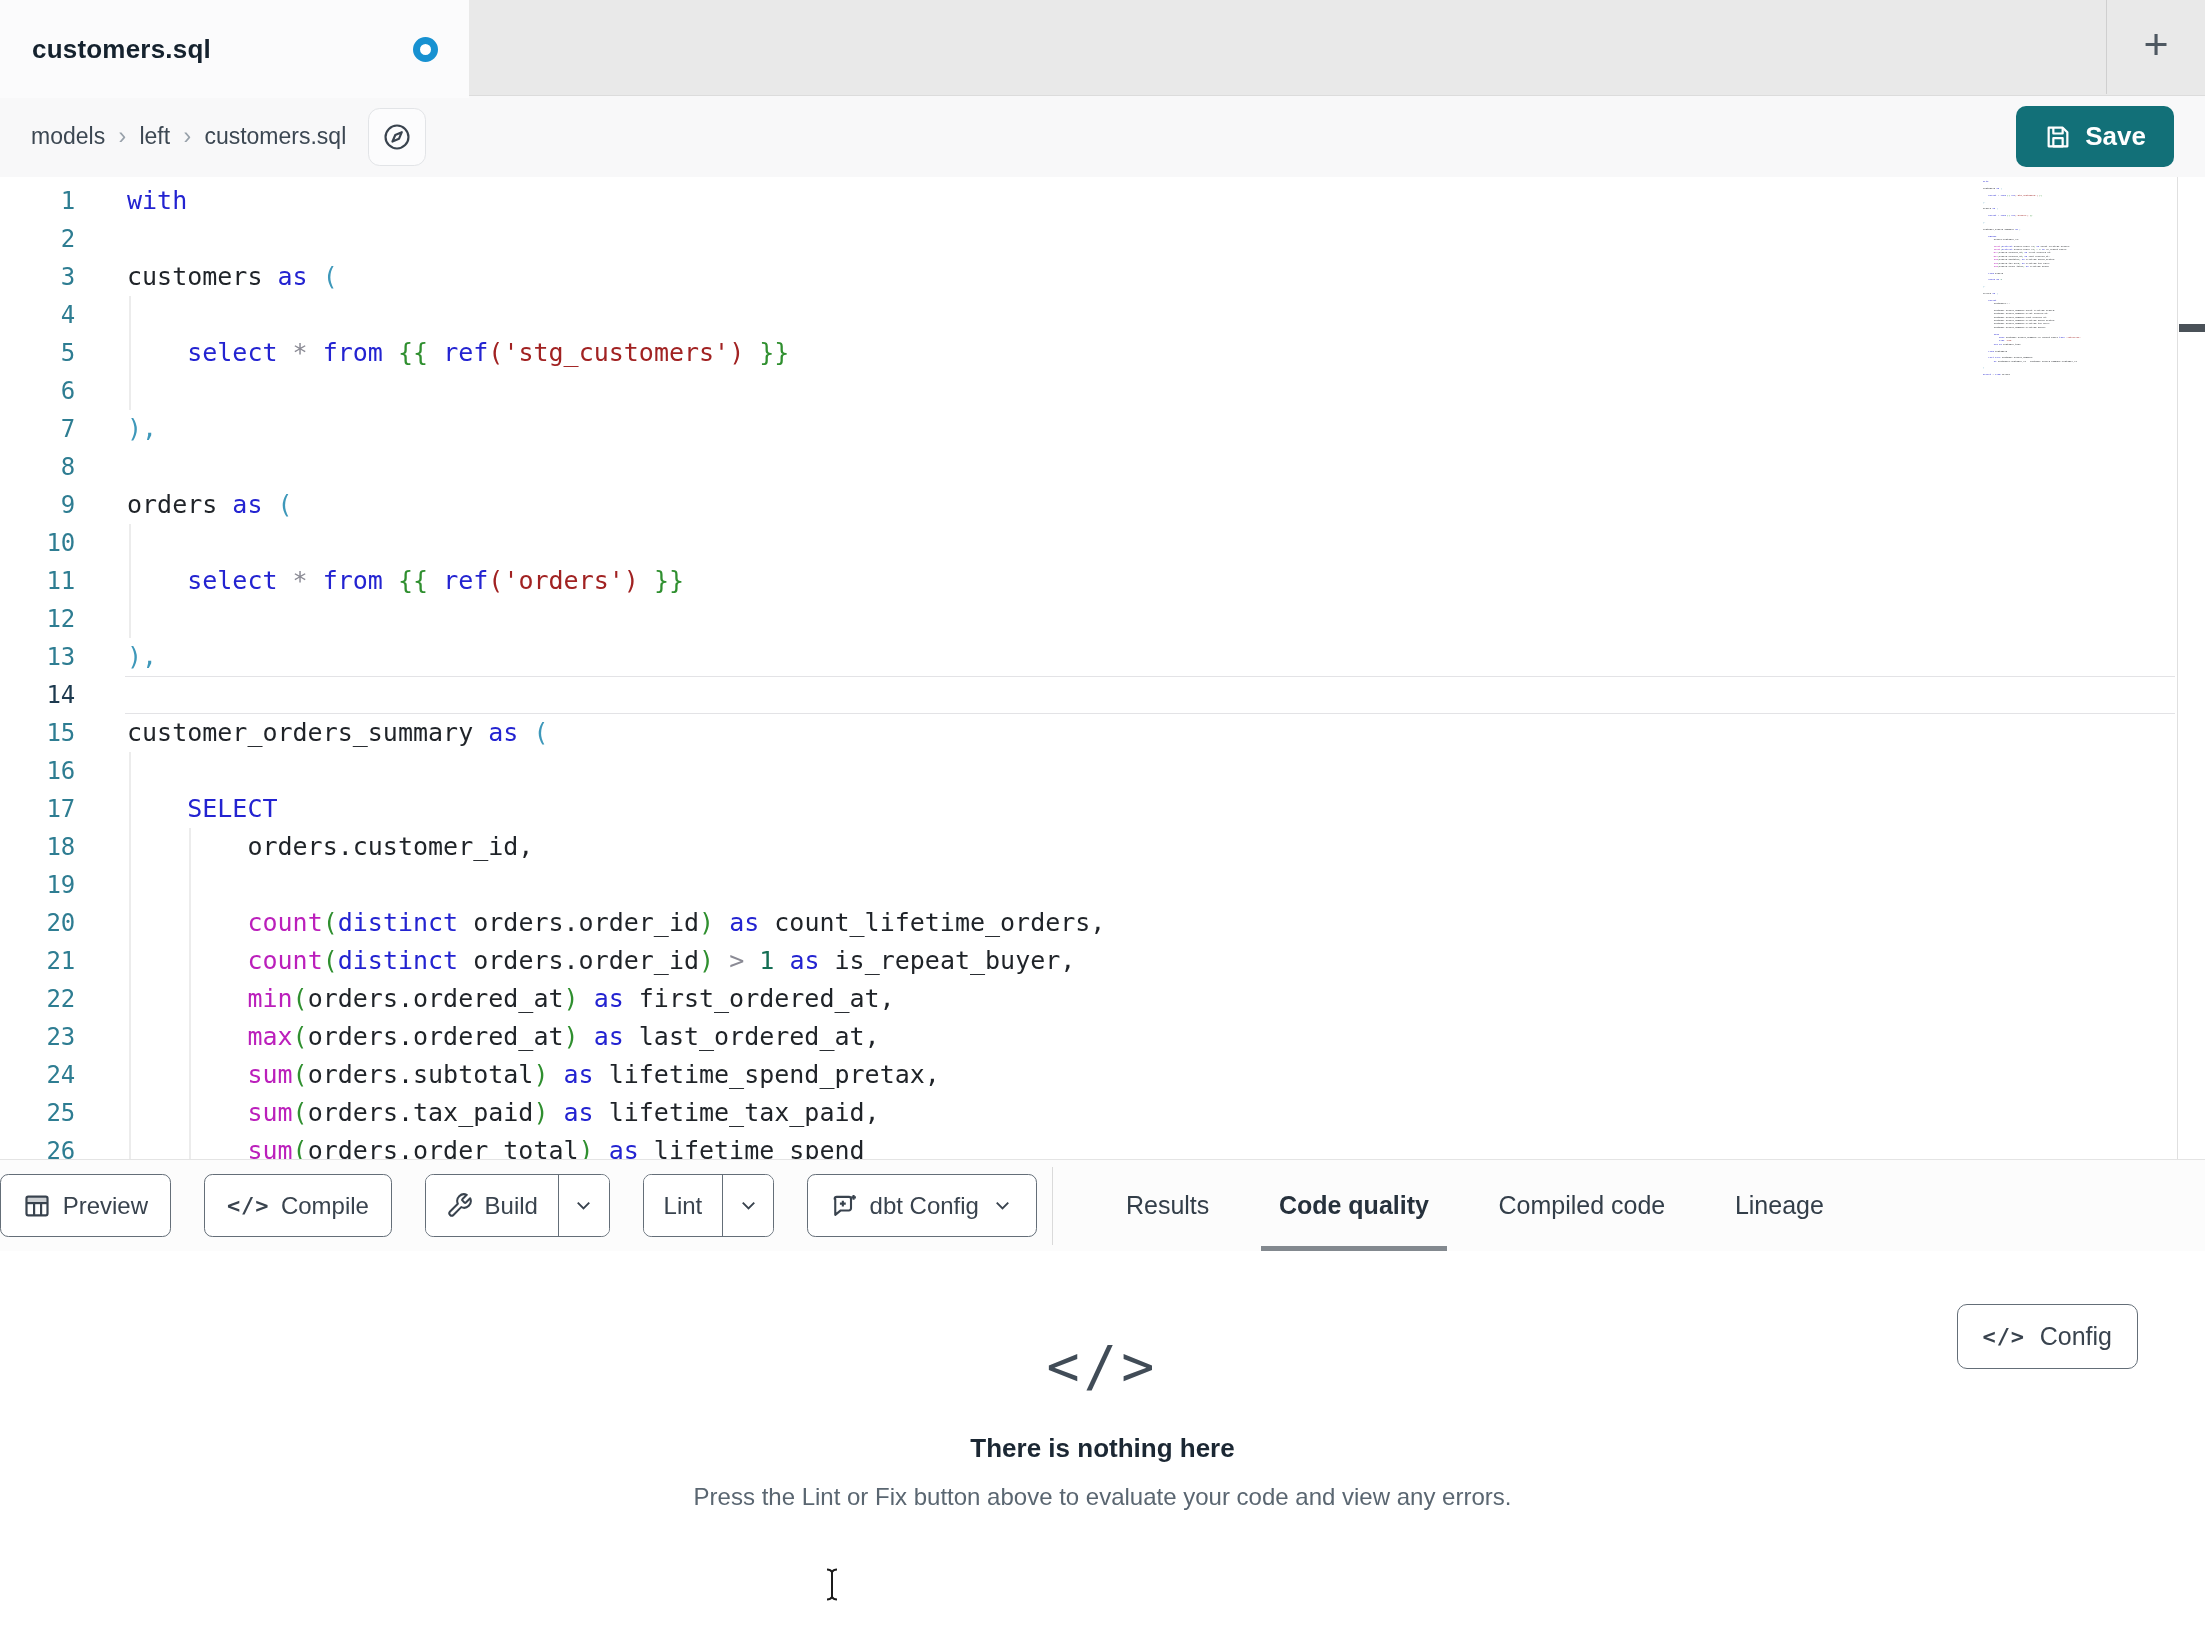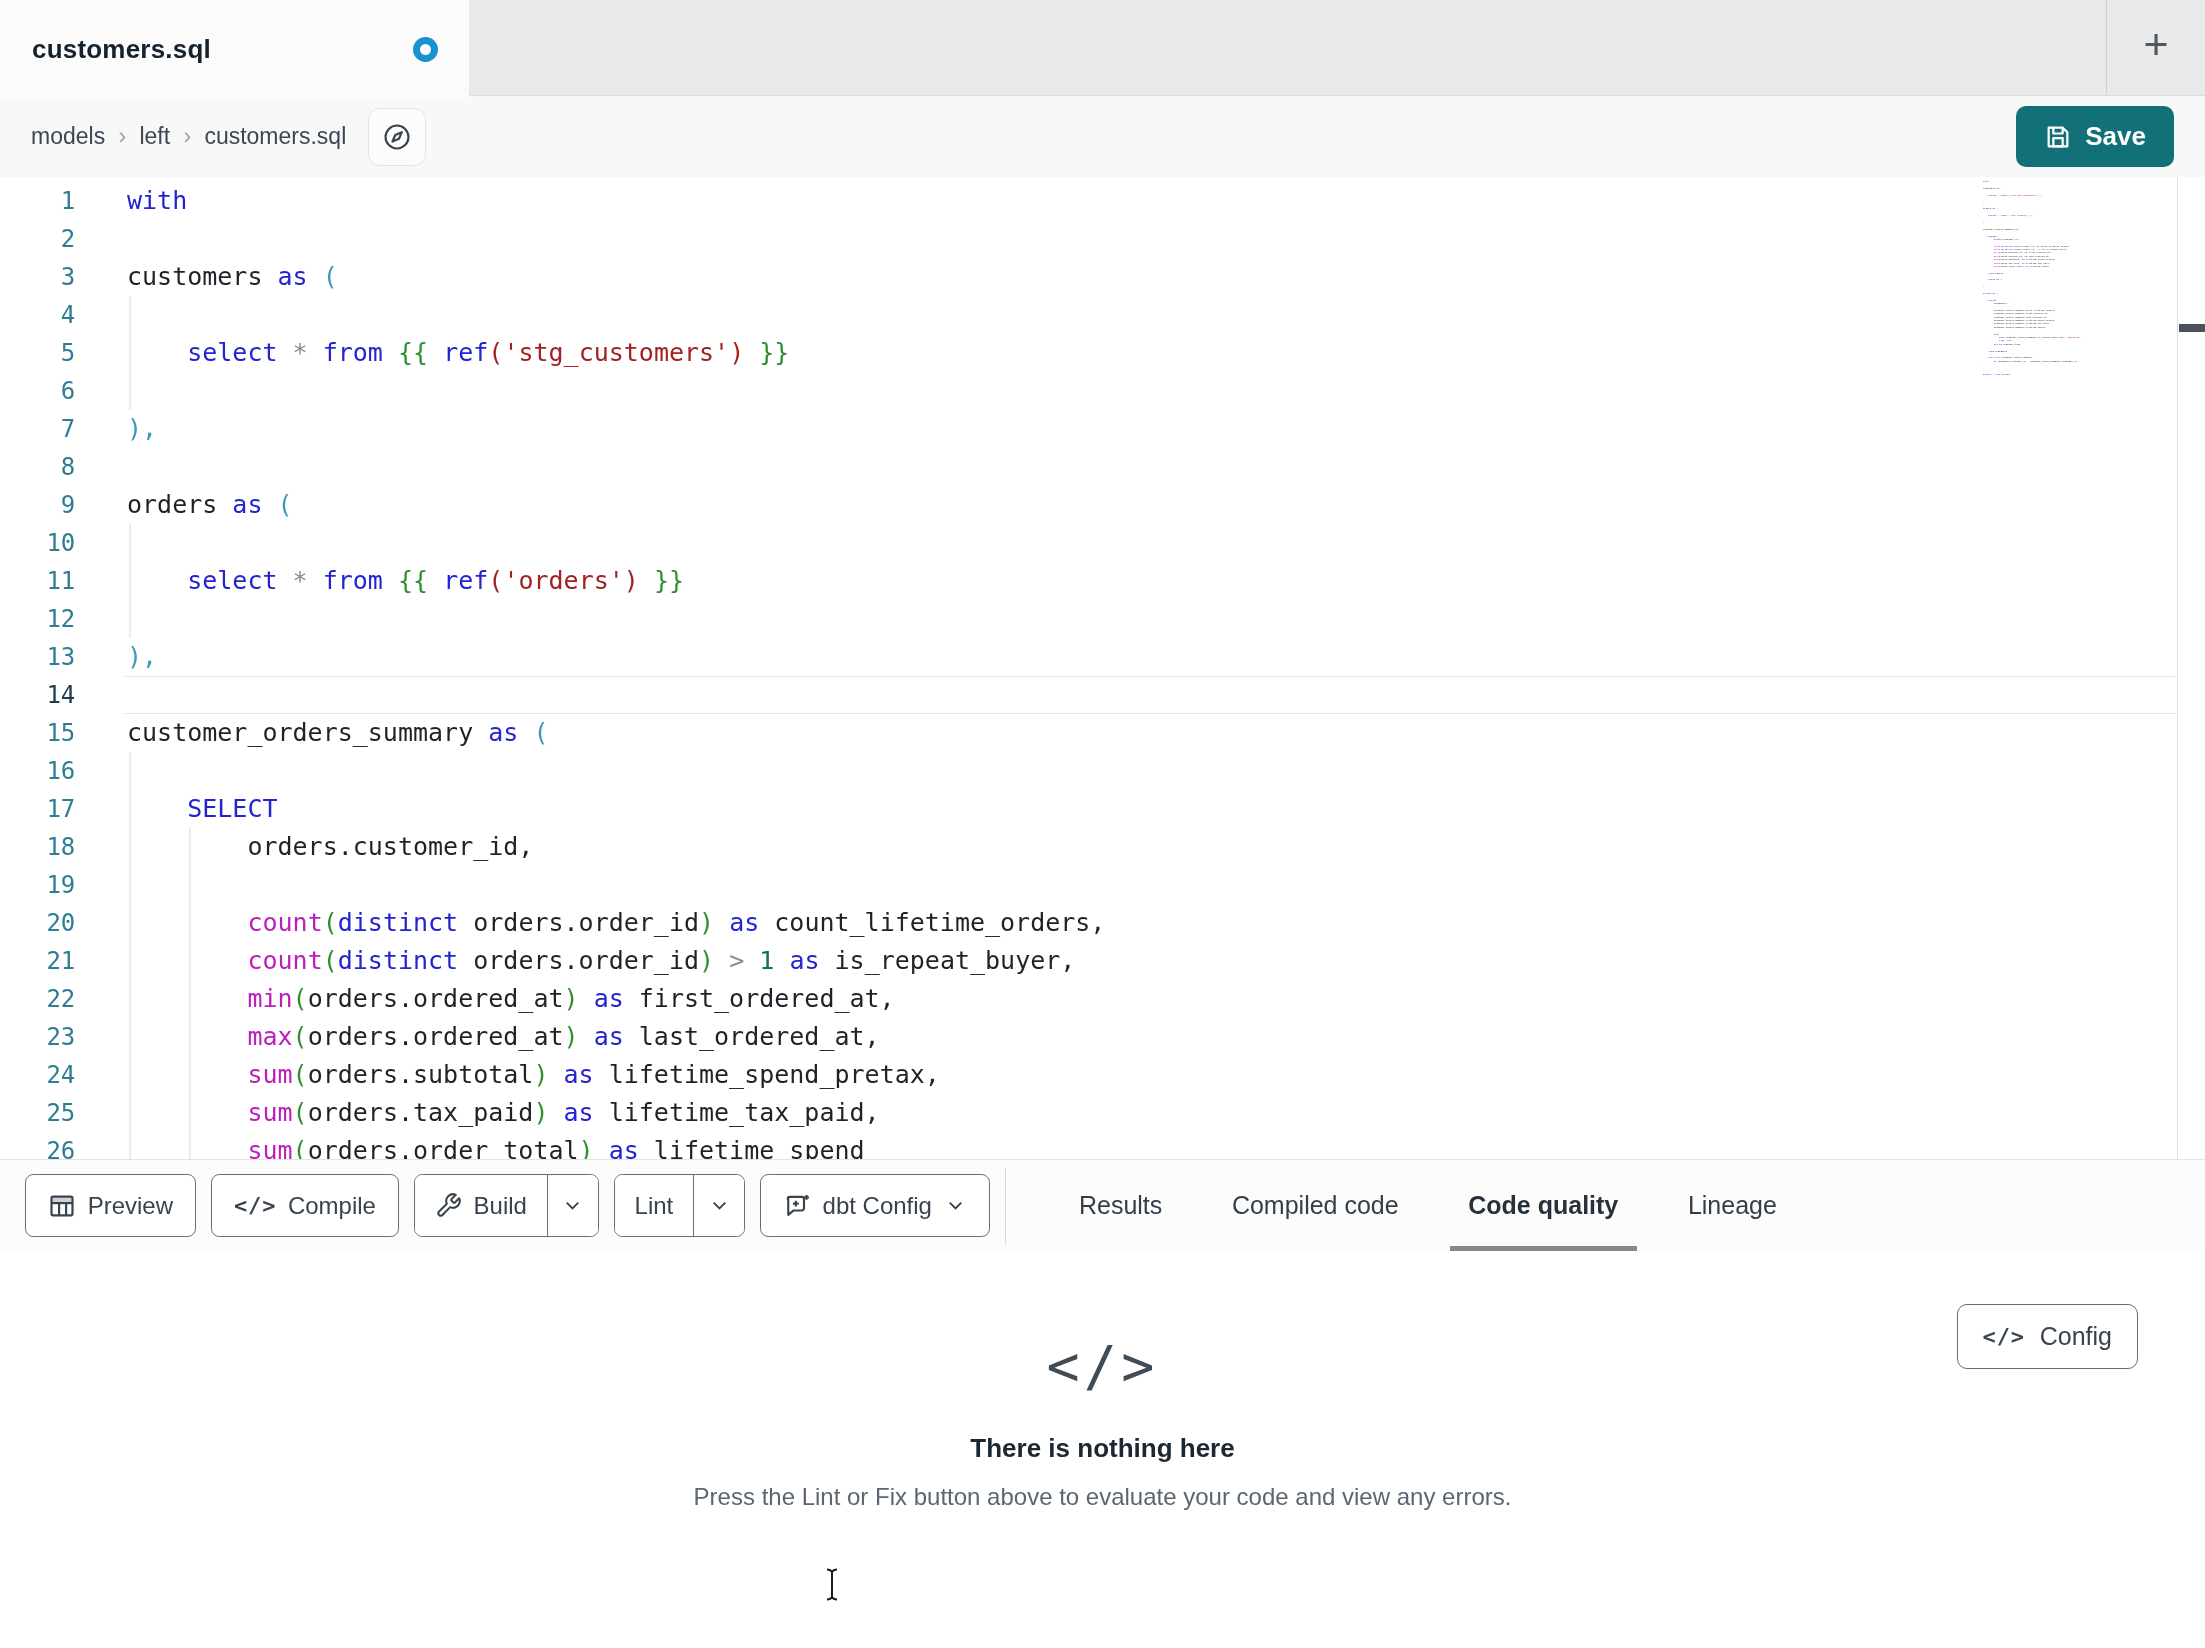--- a/index.html
+++ b/index.html
@@ -42,21 +42,21 @@
   .minimap{position:absolute;left:1983px;top:3.3px;width:133px;height:208px;overflow:hidden;}
   .minimap-inner{transform:scale(0.089);transform-origin:0 0;width:1467px;}
   .minimap .code-content{padding-left:0;}
 
   
   .toolbar{position:absolute;left:0;top:1159px;width:2205px;height:92px;background:#fcfcfc;border-top:1.7px solid #e4e4e4;display:flex;align-items:center;}
   .tb-btn{height:63px;border:1.7px solid #646e78;border-radius:8.3px;background:#fff;display:flex;align-items:center;gap:11.7px;padding:0 22px;font-size:24px;color:#39434e;font-family:"Liberation Sans",sans-serif;}
   .tb-group{height:63px;border:1.7px solid #646e78;border-radius:8.3px;background:#fff;display:flex;align-items:stretch;overflow:hidden;}
   .tb-seg{display:flex;align-items:center;gap:11.7px;padding:0 20px;font-size:24px;color:#39434e;background:#fff;border:none;font-family:"Liberation Sans",sans-serif;}
   .tb-seg.chev{border-left:1.7px solid #646e78;padding:0 13.3px;}
-  .tb-row{display:flex;align-items:flex-end;gap:15px;padding-left:25px;}
+  .tb-row{display:flex;align-items:flex-end;gap:33px;}
   .code-glyph{font-family:"DejaVu Sans Mono",monospace;font-size:22px;font-weight:bold;color:#39434e;letter-spacing:0.8px;}
   .tb-divider{width:0;height:78px;border-left:1.7px solid #dadada;margin-left:15px;}
   .panel-tabs{display:flex;align-items:center;height:92px;padding-left:55px;gap:33px;}
   .ptab{position:relative;height:90px;display:flex;align-items:center;padding:0 18.3px;font-size:25px;color:#333e49;}
   .ptab.active{font-weight:bold;color:#26313c;}
   .ptab.active::after{content:"";position:absolute;left:0;right:0;bottom:-1.7px;height:6.7px;background:var(--underline);}
 
   
   .panel{position:absolute;left:0;top:1251px;width:2205px;height:338px;background:#fff;}
   .empty-state{position:absolute;left:0;top:0;width:100%;height:100%;display:flex;flex-direction:column;align-items:center;justify-content:center;gap:6.7px;padding-top:5px;}
@@ -278,22 +278,22 @@
         <span>
           <svg width="23" height="23" viewBox="0 0 24 24" fill="none" stroke="currentColor" stroke-width="2">
               <polyline points="6 9 12 15 18 9"></polyline>
             </svg>
         </span>
       </button>
     </div>
     <div class="tb-divider"></div>
     <div class="panel-tabs">
       <div class="ptab">Results</div>
+      <div class="ptab active">Code quality</div>
       <div class="ptab">Compiled code</div>
-      <div class="ptab active">Code quality</div>
       <div class="ptab">Lineage</div>
     </div>
   </div>
 
   <div class="panel">
     <div class="empty-state">
       <div class="empty-icon">&lt;/&gt;</div>
       <div class="empty-title">There is nothing here</div>
       <div class="empty-desc">Press the Lint or Fix button above to evaluate your code and view any errors.</div>
     </div>

